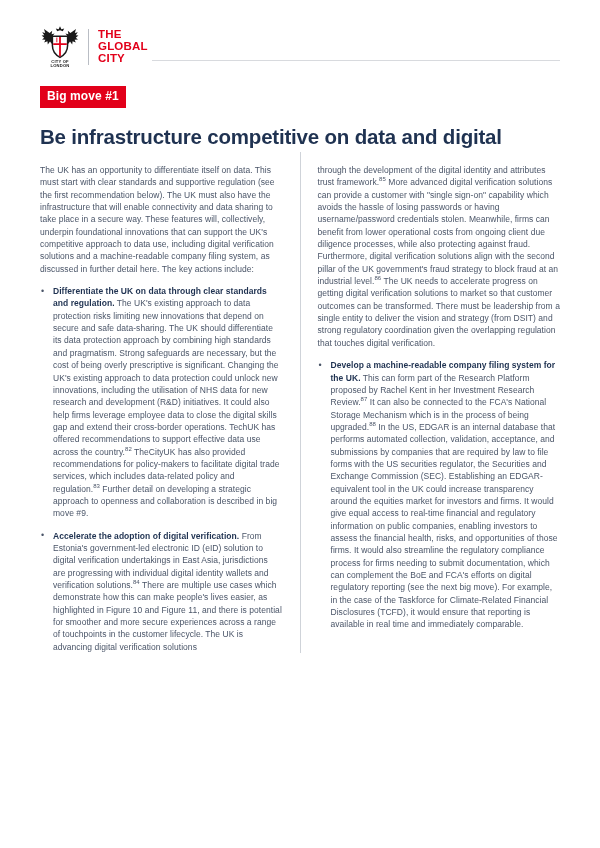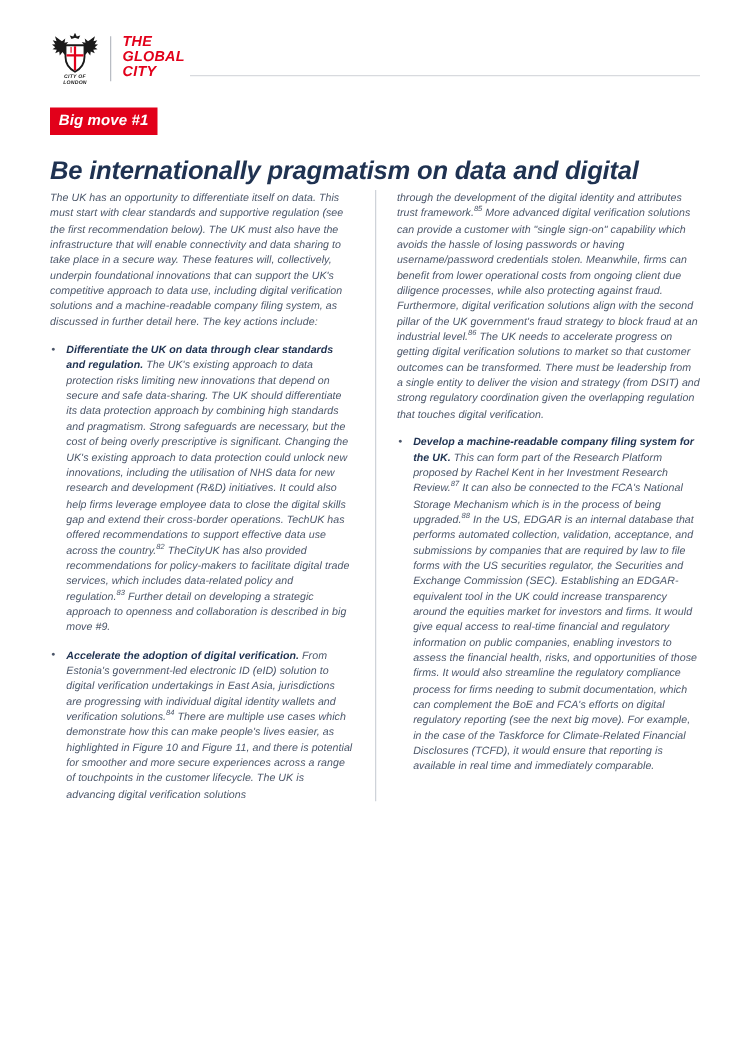--- a/index.html
+++ b/index.html
@@ -15,21 +15,20 @@
     overflow: hidden;
     position: relative;
   }
   .page {
     width: 600px;
     height: 848px;
     box-sizing: border-box;
     padding: 0;
     position: relative;
     background: #fff;
-    font-style: italic;
   }
 
   
   .header {
     position: absolute;
     left: 40px;
     top: 24px;
     display: flex;
     align-items: center;
     height: 46px;
@@ -109,21 +108,21 @@
   .col.right { padding-left: 5px; }
   .col-divider {
     width: 1px;
     background: #cfd3d9;
     margin: 0 12px;
     align-self: stretch;
     flex: 0 0 1px;
   }
 
   p.para {
-    margin: 0 0 10px 0;
+    margin: 12px 0 10px 0;
   }
   p.para:last-child { margin-bottom: 0; }
 
   ul.bullets {
     list-style: none;
     margin: 0;
     padding: 0;
   }
   ul.bullets > li {
     position: relative;
@@ -182,21 +181,21 @@
       <div>THE</div>
       <div>GLOBAL</div>
       <div>CITY</div>
     </div>
   </div>
 
   <div class="header-rule"></div>
 
   <div class="badge">Big move #1</div>
 
-  <h1 class="title">Be internationally pragmatism on data and digital</h1>
+  <h1 class="title">Be infrastructure competitive on data and digital</h1>
 
   <div class="columns">
 
     <div class="col left">
       <p class="para">The UK has an opportunity to differentiate itself on data. This must start with clear standards and supportive regulation (see the first recommendation below). The UK must also have the infrastructure that will enable connectivity and data sharing to take place in a secure way. These features will, collectively, underpin foundational innovations that can support the UK's competitive approach to data use, including digital verification solutions and a machine-readable company filing system, as discussed in further detail here. The key actions include:</p>
 
       <ul class="bullets">
         <li>
           <span class="lead">Differentiate the UK on data through clear standards and regulation.</span><span> The UK's existing approach to data protection risks limiting new innovations that depend on secure and safe data-sharing. The UK should differentiate its data protection approach by combining high standards and pragmatism. Strong safeguards are necessary, but the cost of being overly prescriptive is significant. Changing the UK's existing approach to data protection could unlock new innovations, including the utilisation of NHS data for new research and development (R&amp;D) initiatives. It could also help firms leverage employee data to close the digital skills gap and extend their cross-border operations. TechUK has offered recommendations to support effective data use across the country.</span><sup>82</sup><span> TheCityUK has also provided recommendations for policy-makers to facilitate digital trade services, which includes data-related policy and regulation.</span><sup>83</sup><span> Further detail on developing a strategic approach to openness and collaboration is described in big move #9.</span>
         </li>

